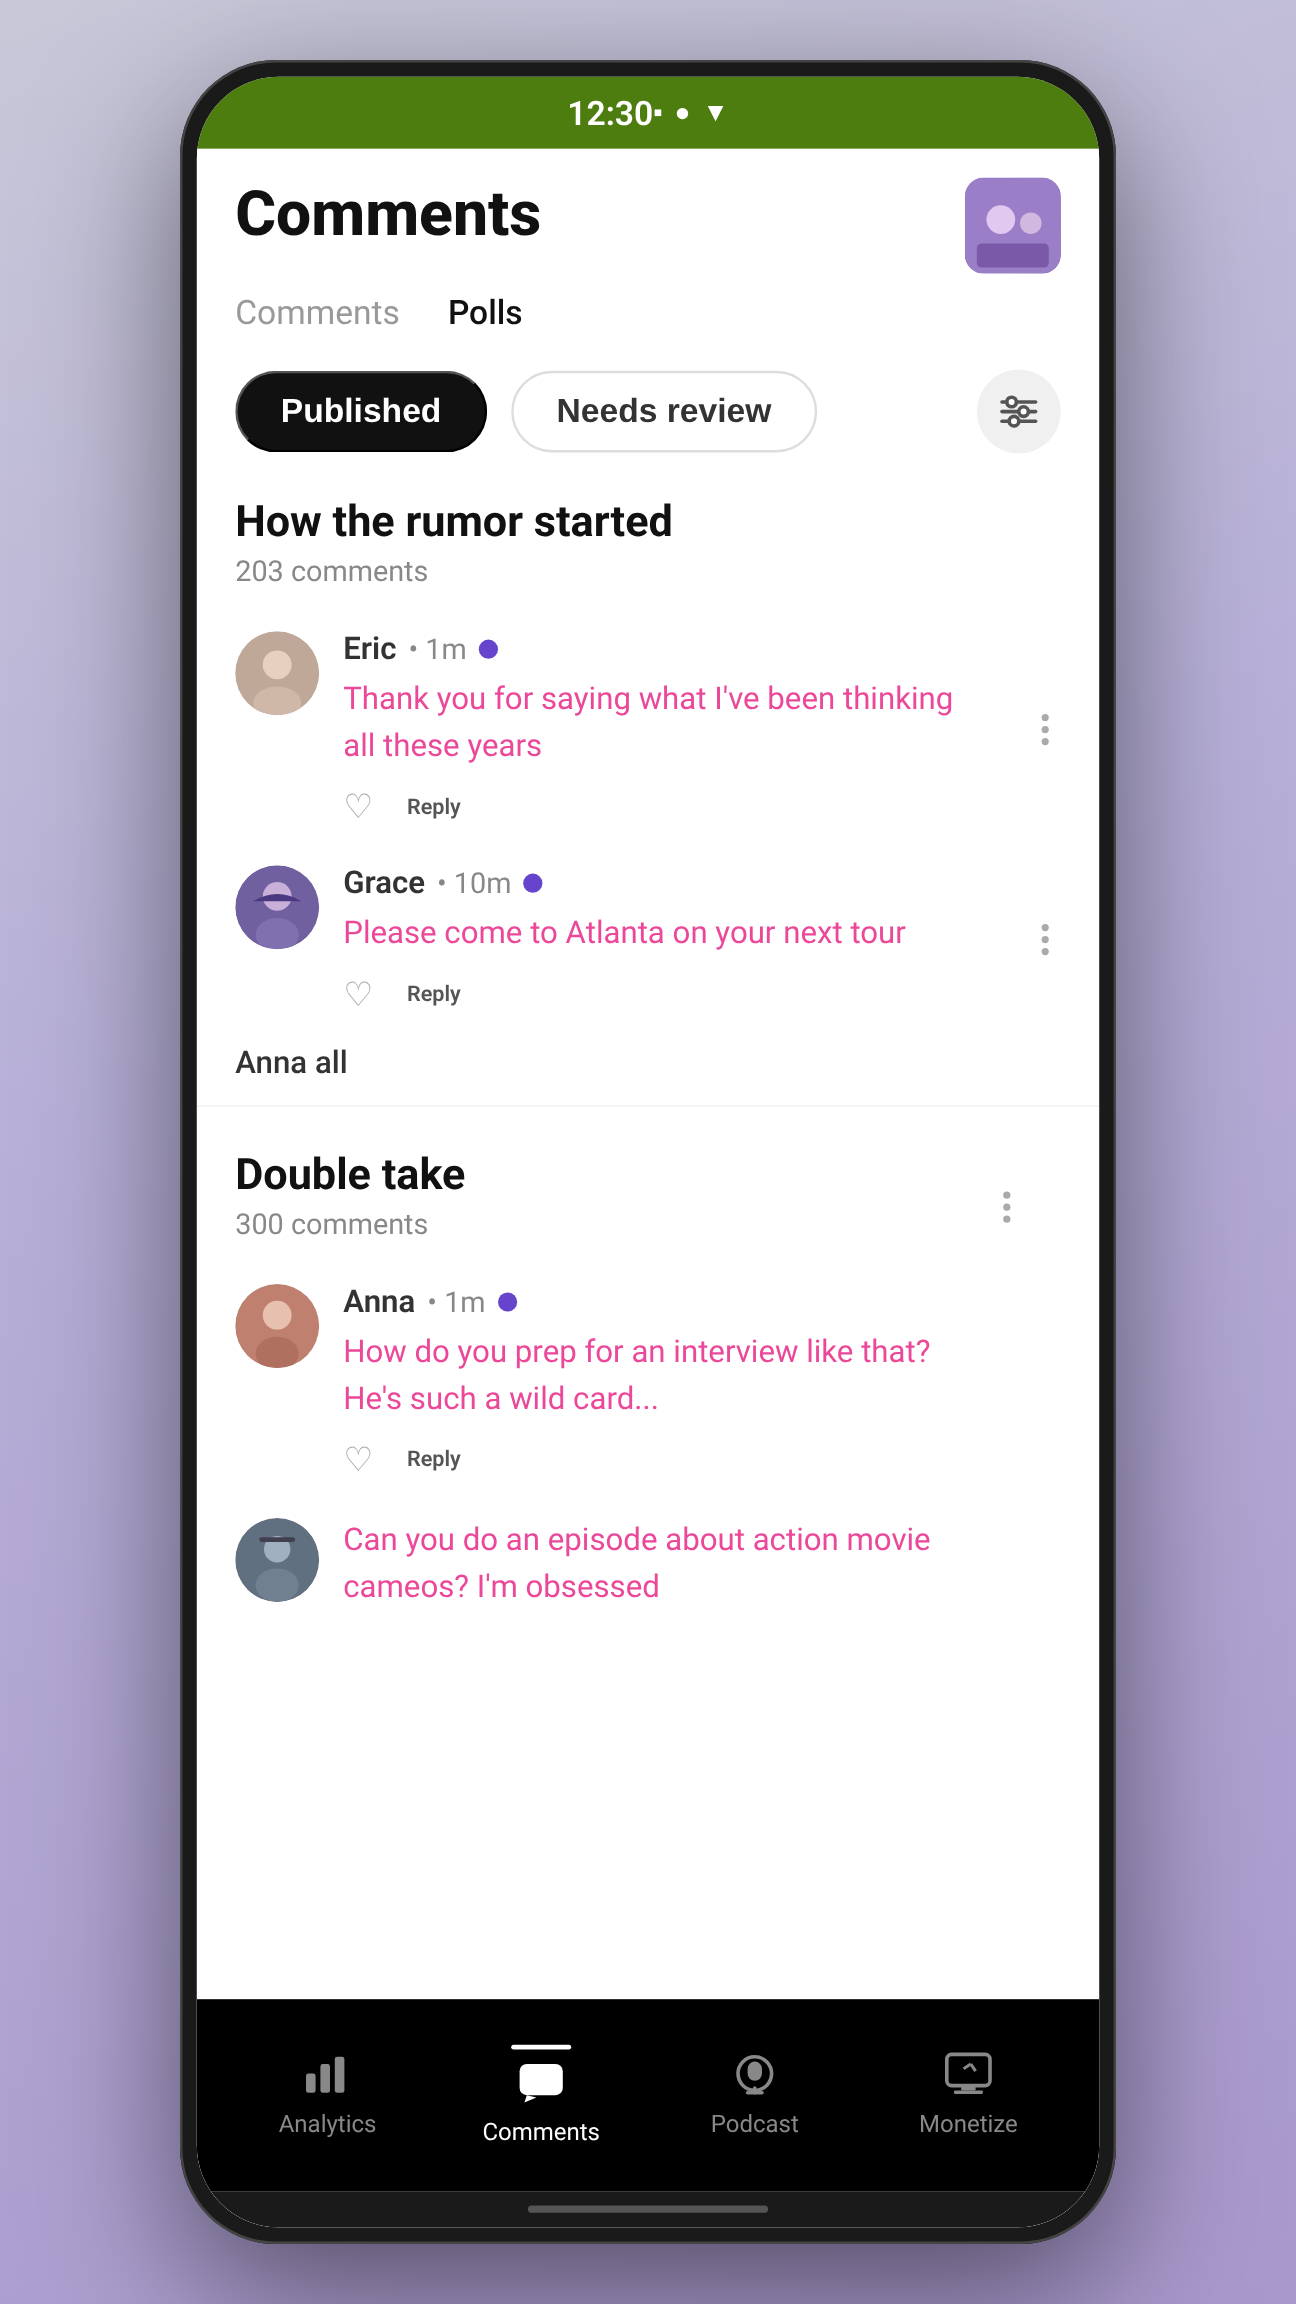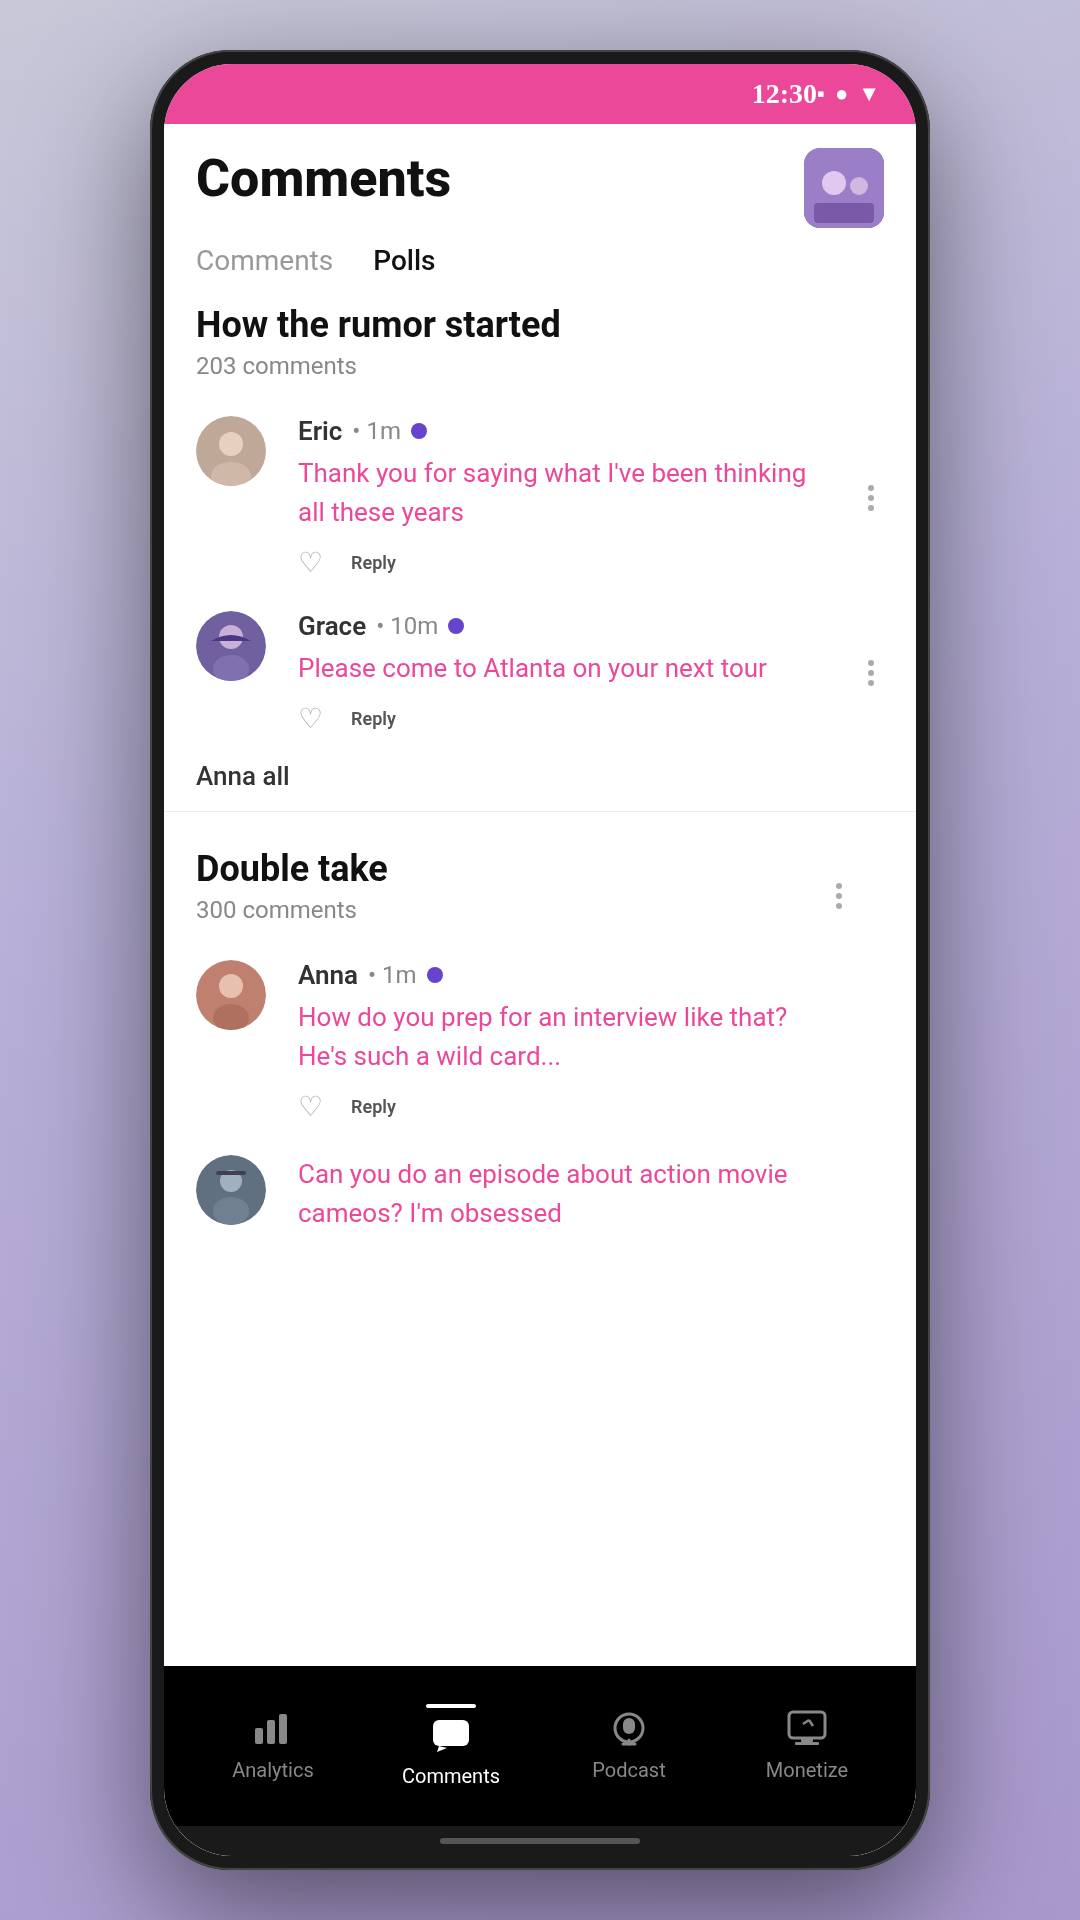--- a/index.html
+++ b/index.html
@@ -31,28 +31,27 @@
       height: 100%;
       background: #fff;
       border-radius: 68px;
       overflow: hidden;
       display: flex;
       flex-direction: column;
     }
 
     
     .status-bar {
-      background: #ec4899;
+      background: #4d7c0f;
       height: 60px;
       display: flex;
       align-items: center;
-      justify-content: flex-end;
+      justify-content: center;
       padding: 0 36px;
       flex-shrink: 0;
-      font-family: Liberation Serif, serif;
     }
 
     .status-time {
       color: #fff;
       font-size: 28px;
       font-weight: 600;
     }
 
     .status-icons {
       display: flex;
@@ -196,21 +195,21 @@
 
     .post-count {
       font-size: 24px;
       color: #888;
       margin-bottom: 20px;
     }
 
     
     .comment-item {
       display: flex;
-      gap: 32px;
+      gap: 20px;
       padding: 16px 0;
       position: relative;
     }
 
     .comment-avatar {
       width: 70px;
       height: 70px;
       border-radius: 50%;
       flex-shrink: 0;
       overflow: hidden;
@@ -406,20 +405,34 @@
             </svg>
           </div>
         </div>
       </div>
 
       <div class="tabs">
         <span class="tab">Comments</span>
         <span class="tab active">Polls</span>
       </div>
 
+      <div class="filter-pills">
+        <button class="pill active">Published</button>
+        <button class="pill inactive">Needs review</button>
+        <div class="filter-icon">
+          <svg width="36" height="36" viewBox="0 0 36 36" fill="none">
+            <line x1="4" y1="10" x2="32" y2="10" stroke="#555" stroke-width="3" stroke-linecap="round"></line>
+            <line x1="4" y1="18" x2="32" y2="18" stroke="#555" stroke-width="3" stroke-linecap="round"></line>
+            <line x1="4" y1="26" x2="32" y2="26" stroke="#555" stroke-width="3" stroke-linecap="round"></line>
+            <circle cx="12" cy="10" r="4" fill="#fff" stroke="#555" stroke-width="3"></circle>
+            <circle cx="22" cy="18" r="4" fill="#fff" stroke="#555" stroke-width="3"></circle>
+            <circle cx="14" cy="26" r="4" fill="#fff" stroke="#555" stroke-width="3"></circle>
+          </svg>
+        </div>
+      </div>
 
       <div class="comments-scroll">
 
         <div class="post-section">
           <div class="post-title">How the rumor started</div>
           <div class="post-count">203 comments</div>
 
           <div class="comment-item section-end">
             <div class="comment-avatar">
               <svg width="70" height="70" viewBox="0 0 70 70">

